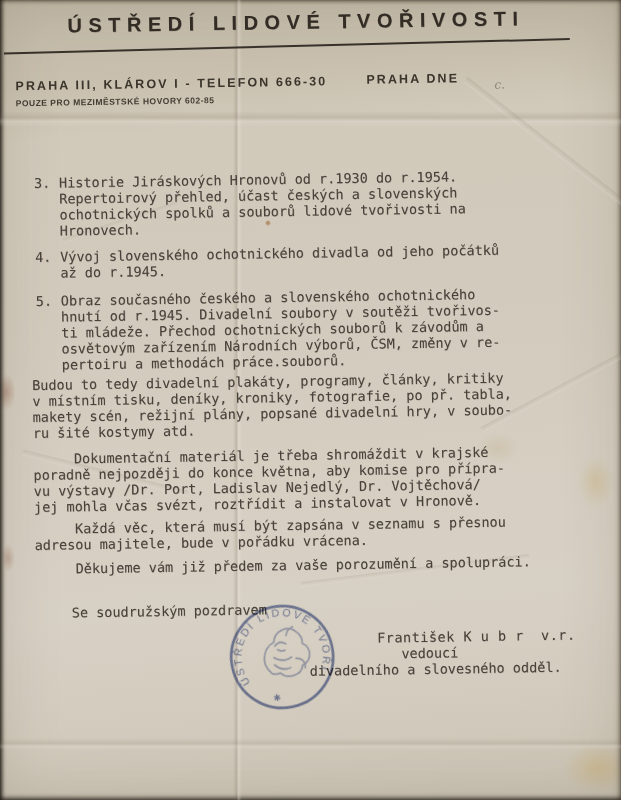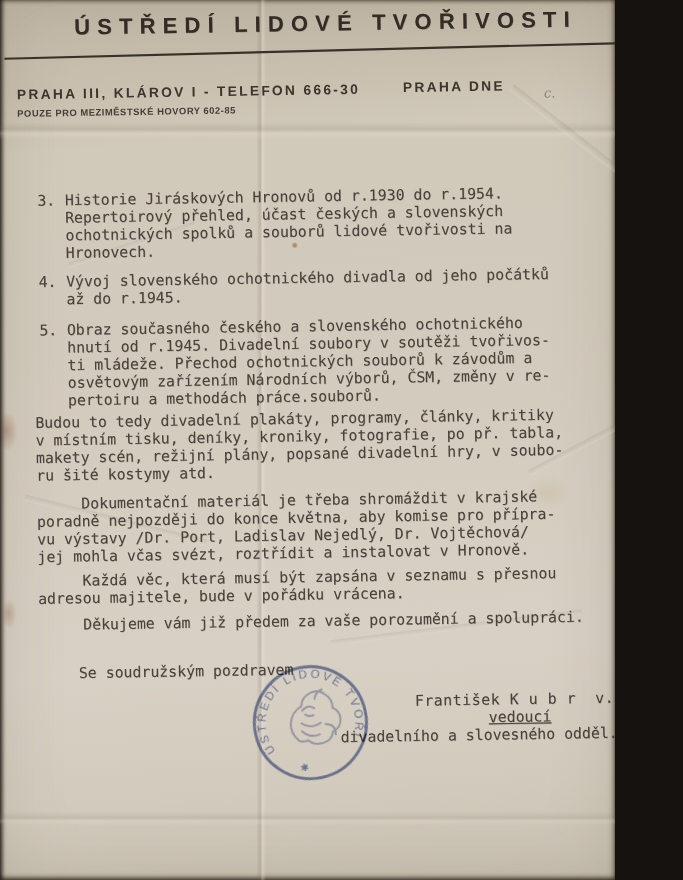--- a/index.html
+++ b/index.html
@@ -1,17 +1,17 @@
 <!DOCTYPE html>
 <html><head>
 <meta charset="utf-8">
 <style>
   html,body{margin:0;padding:0;background:#151210;}
   .photo{
-    position:relative;width:559px;height:800px;overflow:hidden;
+    position:relative;width:621px;height:800px;overflow:hidden;
     font-family:"Liberation Sans",sans-serif;
     background:#1c1813;
   }
   
   .paper{
     position:absolute;inset:0;
     background:
       
       radial-gradient(circle 3px at 268px 223px, rgba(150,90,35,.55) 0 40%, rgba(150,90,35,0) 100%),
       radial-gradient(ellipse 14px 26px at 6px 392px, rgba(140,80,55,.38), rgba(140,80,55,0) 70%),
@@ -76,21 +76,21 @@
   .list-item .num{width:25px;flex:0 0 25px;}
   #item3{left:32px;top:176px;}
   #item4{left:32px;top:250px;}
   #item5{left:32px;top:294px;}
   #para1{left:27px;top:378px;}
   #para2{left:27px;top:452px;}
   #para3{left:27px;top:522px;}
   #para4{left:27px;top:562px;}
   #salutation{left:63px;top:606px;}
   #sig-name{left:368px;top:636px;letter-spacing:0.5px;}
-  #sig-role{left:435px;top:652px;text-decoration:underline;}
+  #sig-role{left:392px;top:652px;}
   #sig-dept{left:300px;top:668px;}
 
   .stamp{
     position:absolute;left:226px;top:600px;width:112px;height:112px;
     mix-blend-mode:multiply;opacity:.88;
     transform:rotate(-12deg);
     filter:blur(0.35px);
   }
 </style>
 </head>

